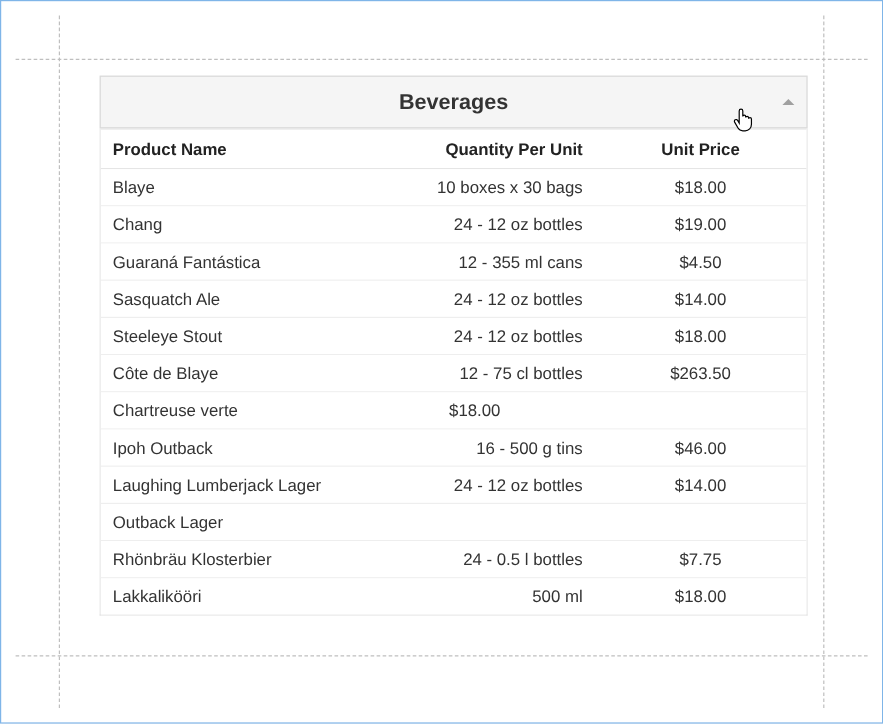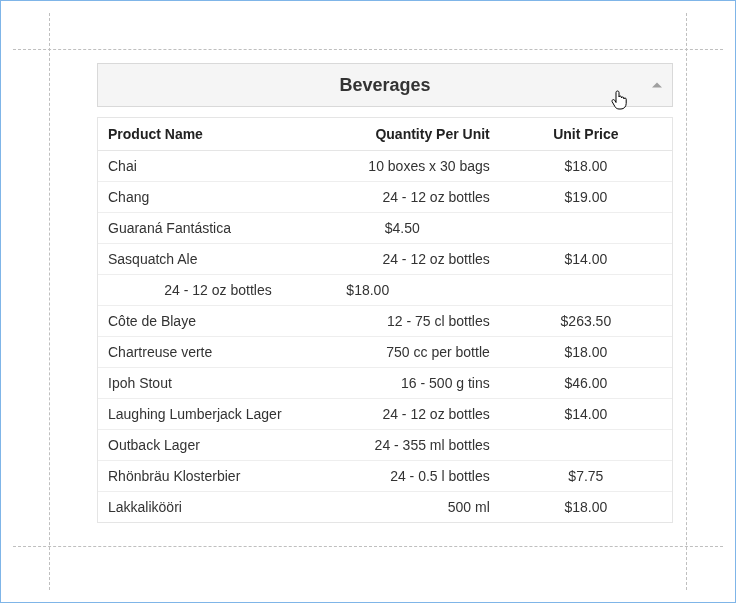--- a/index.html
+++ b/index.html
@@ -28,21 +28,21 @@
   }
   .vdash {
     position: absolute;
     top: 12px;
     bottom: 12px;
     width: 0;
     border-left: 1px dashed #bfbfbf;
   }
   .panel {
     position: absolute;
-    left: 72px;
+    left: 58px;
     right: 62px;
     top: 62px;
     padding-left: 24px;
   }
   .panel-header {
     background: #f5f5f5;
     border: 1px solid #d9d9d9;
     height: 44px;
     display: flex;
     align-items: center;
@@ -62,21 +62,21 @@
     transform: translateY(-50%);
     width: 0;
     height: 0;
     border-left: 5px solid transparent;
     border-right: 5px solid transparent;
     border-bottom: 5px solid #a0a0a0;
   }
   .table {
     border: 1px solid #e5e5e5;
     border-top: none;
-    margin-top: 10px;
+    margin-top: 0;
   }
   .thead {
     display: flex;
     background: #fff;
     border-top: 1px solid #e5e5e5;
     border-bottom: 1px solid #e5e5e5;
   }
   .th {
     padding: 8px 10px;
     font-weight: 700;
@@ -116,65 +116,65 @@
     </div>
 
     <div class="table">
       <div class="thead">
         <div class="th col-name">Product Name</div>
         <div class="th col-qty">Quantity Per Unit</div>
         <div class="th col-price">Unit Price</div>
       </div>
       <div class="tbody" id="tbody">
           <div class="tr">
-            <div class="td col-name">Chai</div>
+            <div class="td col-name">Blaye</div>
             <div class="td col-qty">10 boxes x 30 bags</div>
             <div class="td col-price">$18.00</div>
           </div>
           <div class="tr">
             <div class="td col-name">Chang</div>
             <div class="td col-qty">24 - 12 oz bottles</div>
             <div class="td col-price">$19.00</div>
           </div>
           <div class="tr">
             <div class="td col-name">Guaraná Fantástica</div>
+            <div class="td col-qty">12 - 355 ml cans</div>
             <div class="td col-price">$4.50</div>
           </div>
           <div class="tr">
             <div class="td col-name">Sasquatch Ale</div>
             <div class="td col-qty">24 - 12 oz bottles</div>
             <div class="td col-price">$14.00</div>
           </div>
           <div class="tr">
+            <div class="td col-name">Steeleye Stout</div>
             <div class="td col-qty">24 - 12 oz bottles</div>
             <div class="td col-price">$18.00</div>
           </div>
           <div class="tr">
             <div class="td col-name">Côte de Blaye</div>
             <div class="td col-qty">12 - 75 cl bottles</div>
             <div class="td col-price">$263.50</div>
           </div>
           <div class="tr">
             <div class="td col-name">Chartreuse verte</div>
-            <div class="td col-qty">750 cc per bottle</div>
             <div class="td col-price">$18.00</div>
           </div>
           <div class="tr">
-            <div class="td col-name">Ipoh Stout</div>
+            <div class="td col-name">Ipoh Outback</div>
             <div class="td col-qty">16 - 500 g tins</div>
             <div class="td col-price">$46.00</div>
           </div>
           <div class="tr">
             <div class="td col-name">Laughing Lumberjack Lager</div>
             <div class="td col-qty">24 - 12 oz bottles</div>
             <div class="td col-price">$14.00</div>
           </div>
           <div class="tr">
             <div class="td col-name">Outback Lager</div>
-            <div class="td col-qty">24 - 355 ml bottles</div>
           </div>
           <div class="tr">
             <div class="td col-name">Rhönbräu Klosterbier</div>
             <div class="td col-qty">24 - 0.5 l bottles</div>
             <div class="td col-price">$7.75</div>
           </div>
           <div class="tr">
             <div class="td col-name">Lakkalikööri</div>
             <div class="td col-qty">500 ml</div>
             <div class="td col-price">$18.00</div>

